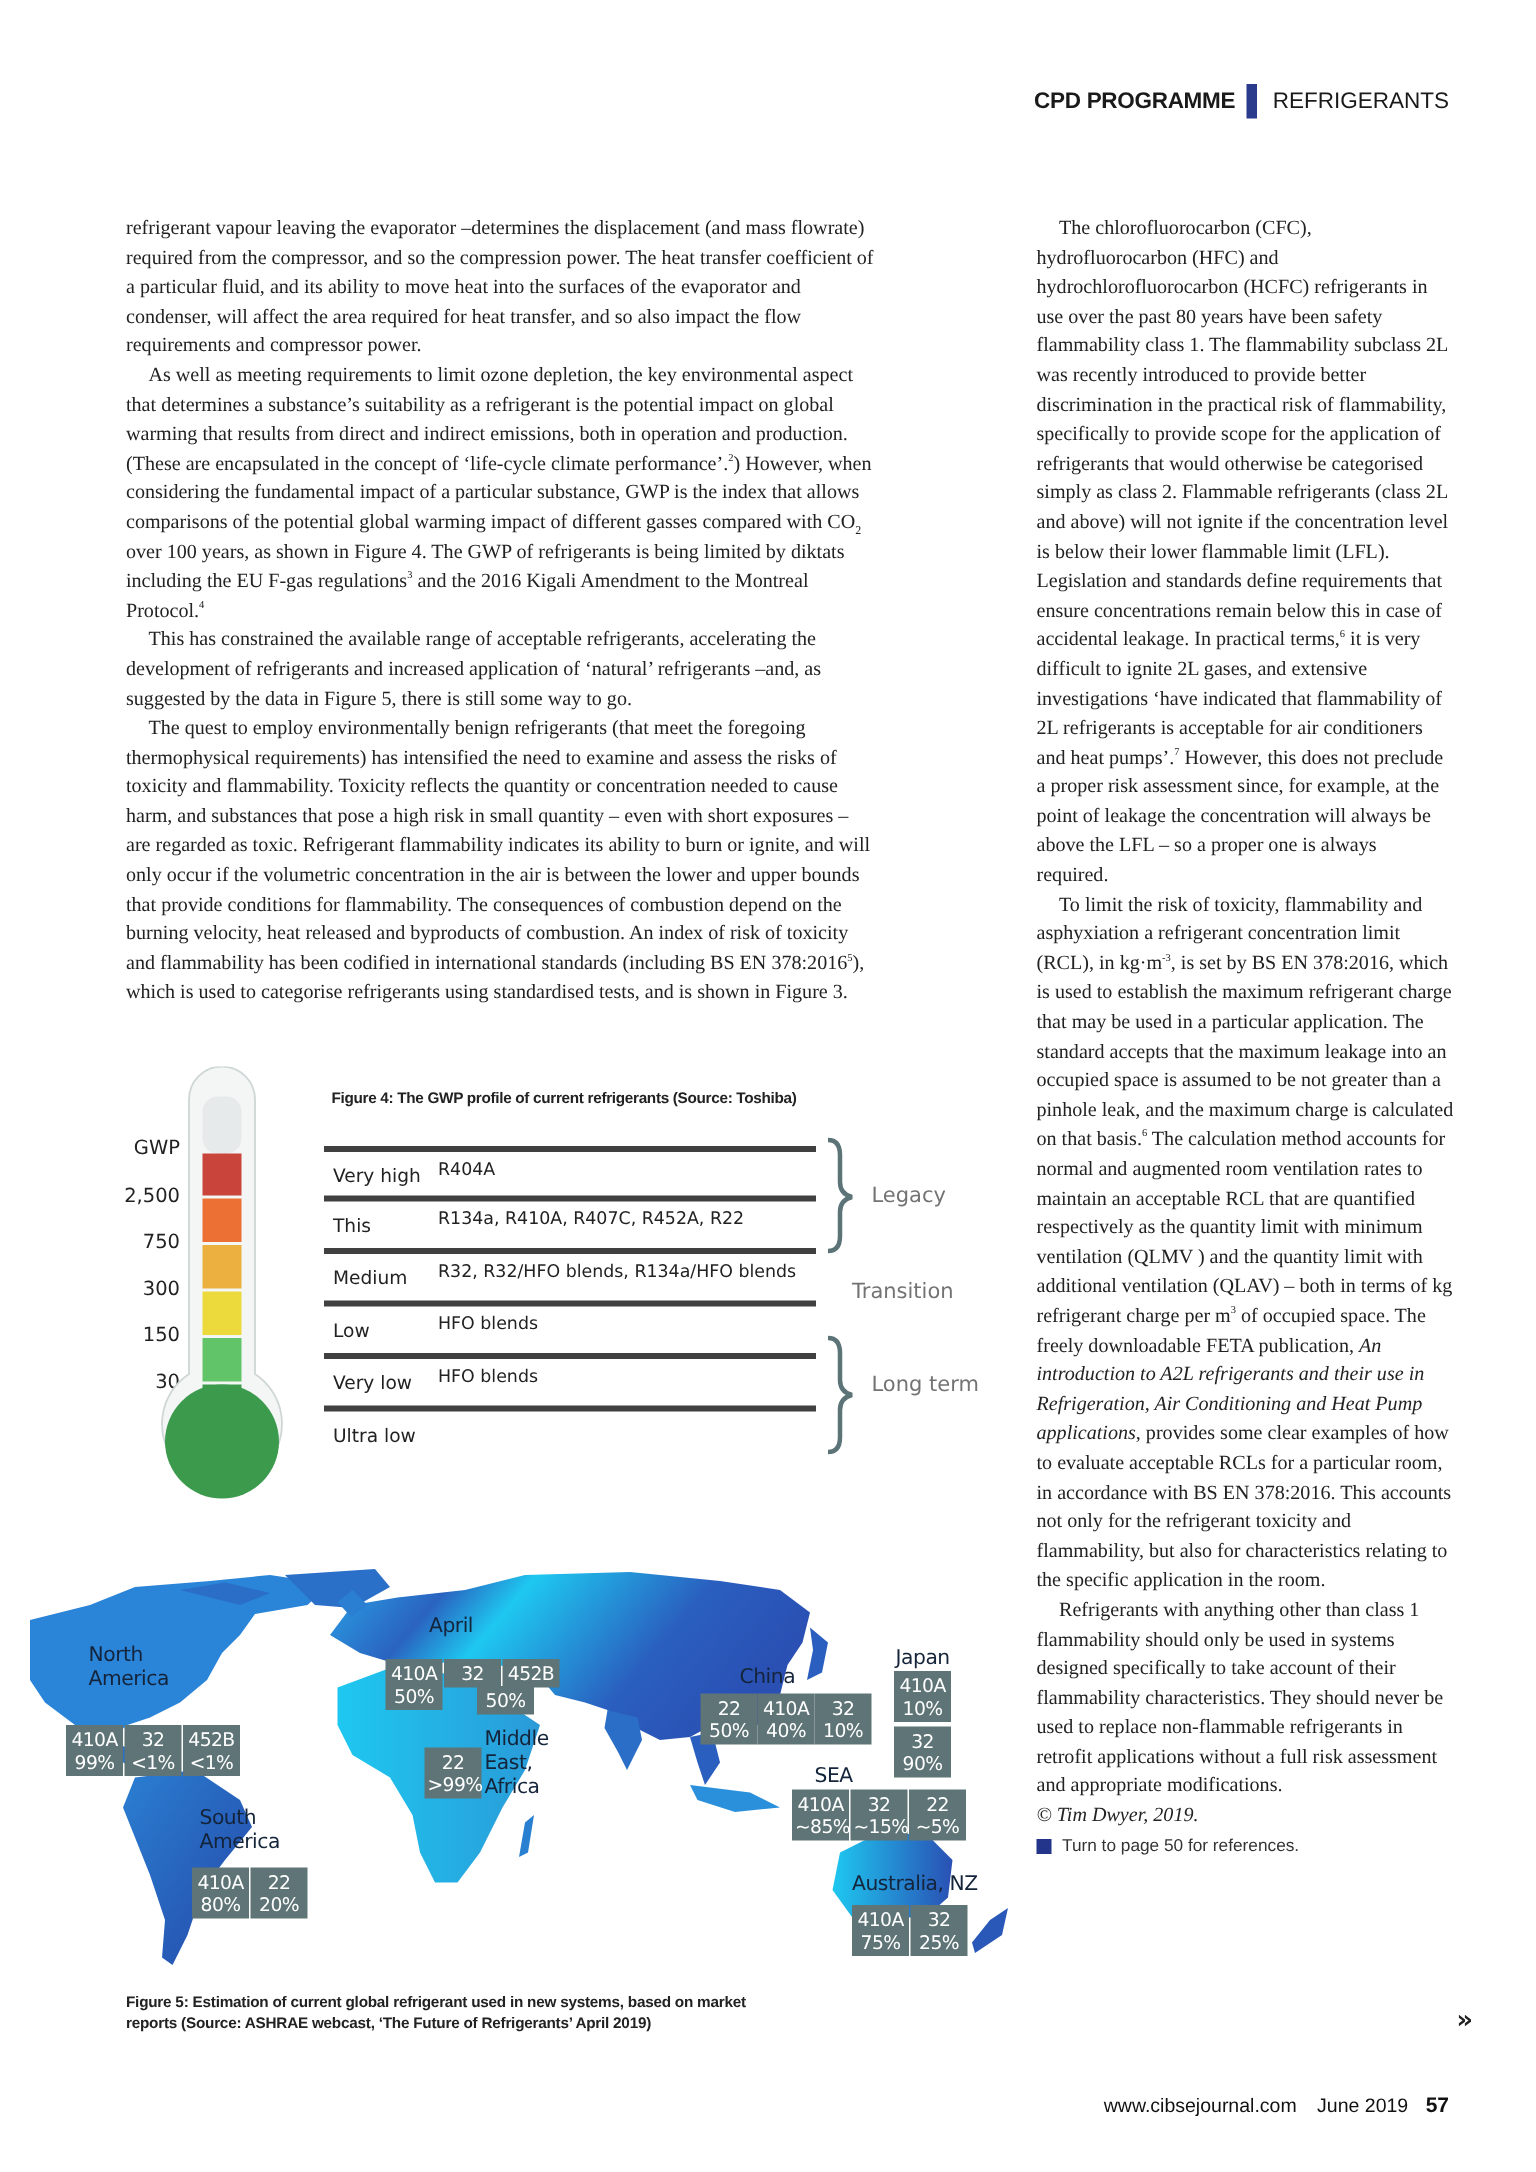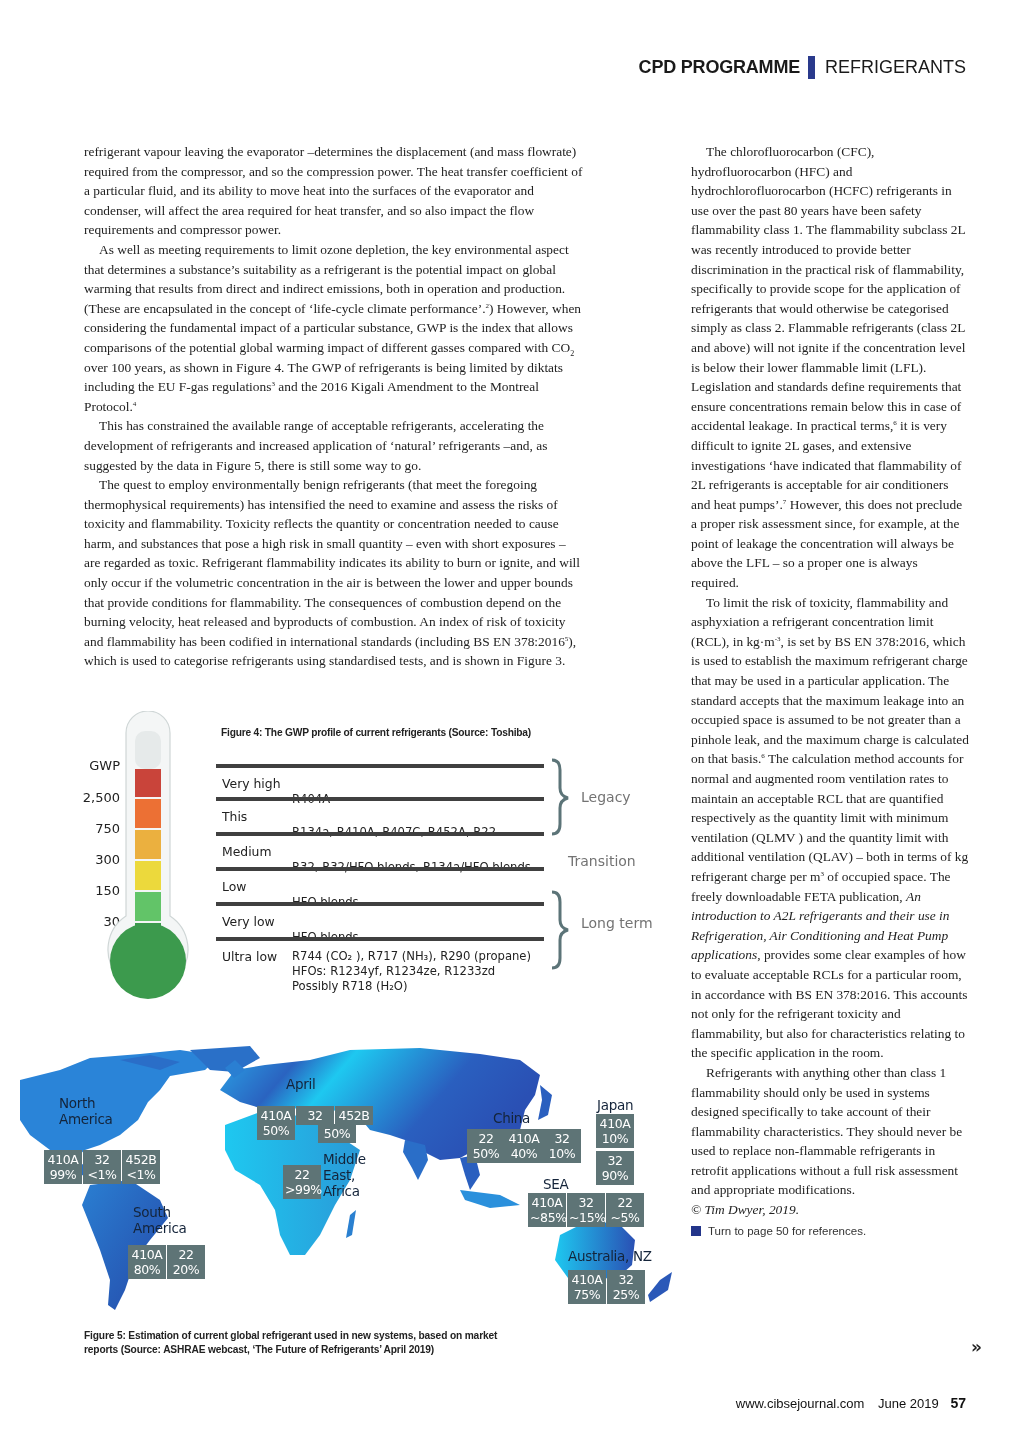--- a/index.html
+++ b/index.html
@@ -1,36 +1,36 @@
 <!DOCTYPE html>
 <html><head>
 <meta charset="utf-8">
 <style>
   html,body{margin:0;padding:0;background:#ffffff;}
   body{width:1024px;height:1448px;position:relative;overflow:hidden;font-family:"Liberation Serif",serif;color:#222;}
-  .hdr{position:absolute;top:56px;right:58px;display:flex;align-items:center;font-family:"Liberation Sans",sans-serif;font-size:18px;}
+  .hdr{position:absolute;top:56px;right:58px;display:flex;align-items:center;font-family:"Liberation Sans",sans-serif;font-size:15px;}
   .hdr .prog{font-weight:bold;color:#1a1a1a;letter-spacing:-0.2px;}
   .hdr .bar{display:inline-block;width:7px;height:23px;background:#2a3a8c;margin:0 10px 0 8px;}
   .hdr .sec{color:#1a1a1a;}
   .col-left{position:absolute;left:84px;top:142px;width:500px;font-size:13.4px;line-height:19.6px;text-align:left;}
   .col-right{position:absolute;left:691px;top:142px;width:278px;font-size:13.4px;line-height:19.6px;}
   p{margin:0;}
   p.ind{text-indent:15px;}
   sup{font-size:7px;line-height:0;}
   sub{font-size:8px;line-height:0;}
   .it{font-style:italic;}
   
   .thermo{position:absolute;left:106px;top:711px;width:84px;height:300px;}
   .gwp-axis{position:absolute;left:84px;top:758px;width:36px;font-family:"DejaVu Sans",sans-serif;font-size:13px;color:#222;text-align:right;}
   .gwp-axis div{position:absolute;right:0;white-space:nowrap;}
   .fig4-cap{position:absolute;left:221px;top:727px;font-family:"Liberation Sans",sans-serif;font-weight:bold;font-size:10.2px;color:#222;letter-spacing:-0.2px;}
   .gwp-table{position:absolute;left:216px;top:764px;width:328px;font-family:"DejaVu Sans",sans-serif;font-size:11.6px;color:#222;}
   .gwp-row{position:relative;border-top:4px solid #404040;height:29px;}
   .gwp-row .lvl{position:absolute;left:6px;top:8px;font-size:12.4px;}
-  .gwp-row .ref{position:absolute;left:76px;top:24px;white-space:nowrap;}
+  .gwp-row .ref{position:absolute;left:76px;top:4px;white-space:nowrap;}
   .gwp-row.last{border-bottom:none;height:60px;}
   .gwp-row.last .ref{line-height:15px;top:8px;}
   .period{position:absolute;font-family:"DejaVu Sans",sans-serif;font-size:14px;color:#737373;}
   
   .map{position:absolute;left:20px;top:1040px;width:680px;height:290px;}
   .region{position:absolute;font-family:"DejaVu Sans",sans-serif;font-size:13.5px;color:#14243a;line-height:16px;letter-spacing:-0.3px;}
   .badge{position:absolute;background:#5e7476;color:#fff;font-family:"DejaVu Sans",sans-serif;font-size:12.5px;line-height:15px;text-align:center;padding:2px 2px;width:34px;letter-spacing:-0.4px;}
   .fig5-cap{position:absolute;left:84px;top:1329px;width:420px;font-family:"Liberation Sans",sans-serif;font-weight:bold;font-size:10.2px;line-height:13.5px;color:#222;letter-spacing:-0.15px;}
   .copy{font-style:italic;}
   .turn{display:flex;align-items:center;font-family:"Liberation Sans",sans-serif;font-size:11.5px;color:#333;margin-top:2px;}
@@ -109,25 +109,20 @@
   <div class="gwp-row" style="height:31px;">
     <span class="lvl">Low</span>
     <span class="ref">HFO blends</span>
   </div>
   <div class="gwp-row" style="height:31px;">
     <span class="lvl">Very low</span>
     <span class="ref">HFO blends</span>
   </div>
   <div class="gwp-row last">
     <span class="lvl">Ultra low</span>
-    <span class="ref">
-      <span style="display:block;">R744 (CO₂ ), R717 (NH₃), R290 (propane)</span>
-      <span style="display:block;">HFOs: R1234yf, R1234ze, R1233zd</span>
-      <span style="display:block;">Possibly R718 (H₂O)</span>
-    </span>
   </div>
 </div>
 
 <svg style="position:absolute;left:548px;top:758px;" width="30" height="215">
   <path d="M4 2 Q12 2 12 12 V30 Q12 38 20 40 Q12 42 12 50 V66 Q12 76 4 76" fill="none" stroke="#5c7478" stroke-width="3"></path>
   <path d="M4 134 Q12 134 12 144 V162 Q12 170 20 172 Q12 174 12 182 V200 Q12 210 4 210" fill="none" stroke="#5c7478" stroke-width="3"></path>
 </svg>
 <div class="period" style="left:581px;top:789px;">Legacy</div>
 <div class="period" style="left:568px;top:853px;">Transition</div>
 <div class="period" style="left:581px;top:915px;">Long term</div>

